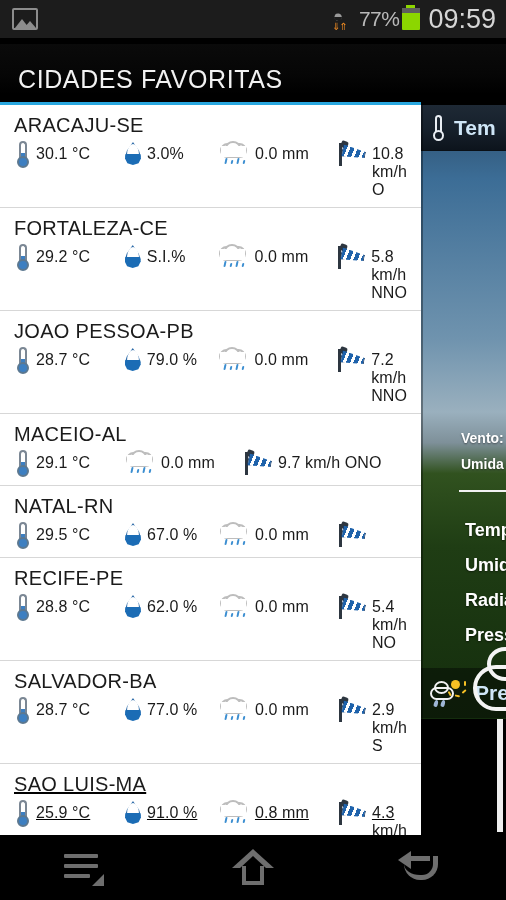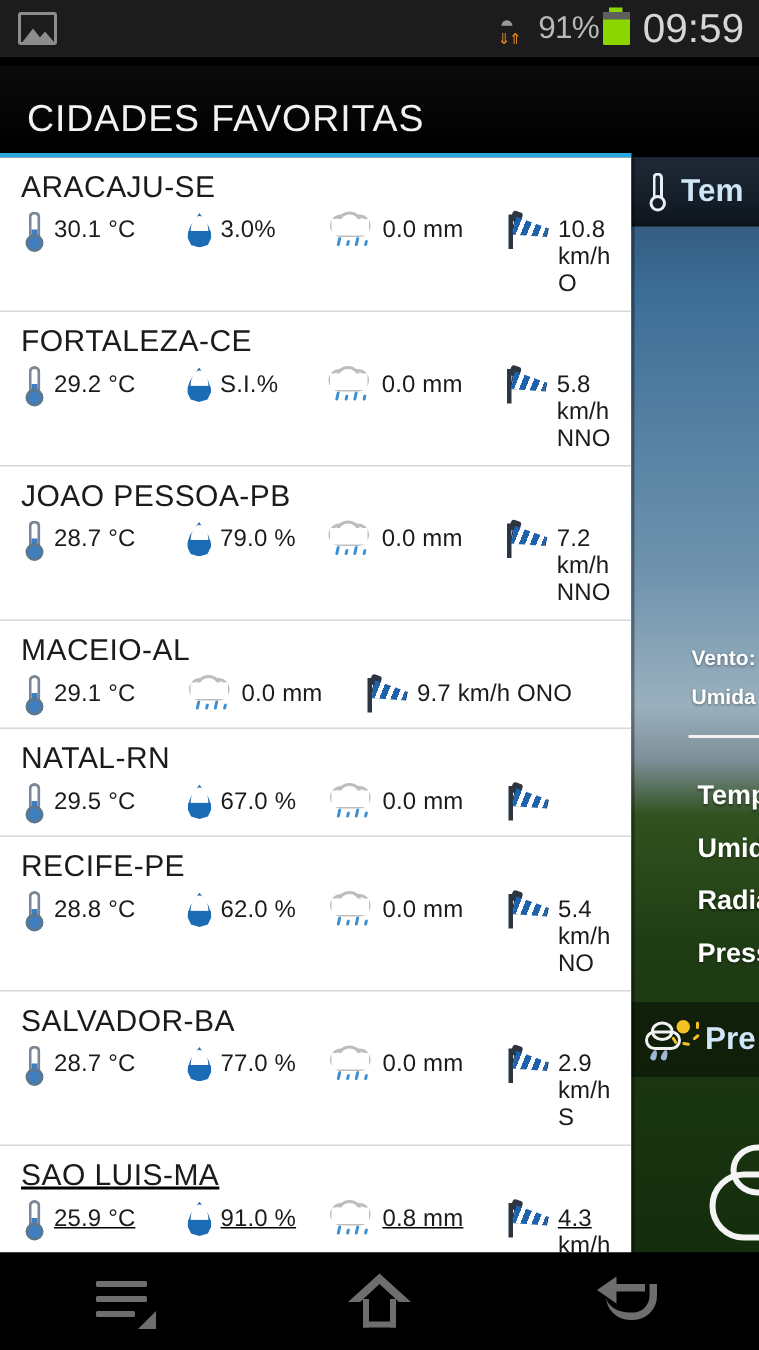--- a/index.html
+++ b/index.html
@@ -188,21 +188,21 @@
     position: absolute; top: 107px; right: 3px; width: 6px; height: 725px;
     background: #efefef;
   }
   #list-scrollbar-thumb {
     position: absolute; top: 0px; left: 0; width: 6px; height: 600px;
     background: #dcdcdc; border-radius: 3px;
   }
 
   
   #detail-panel {
-    position: absolute; top: 105px; left: 421px; width: 85px; height: 730px;
+    position: absolute; top: 105px; left: 421px; width: 85px; height: 614px;
     overflow: hidden;
     background:
       linear-gradient(180deg,
         #2b4a68 0%,
         #3c6d96 12%,
         #6f93ae 38%,
         #9ab0be 50%,
         #7e9099 55%,
         #31521f 60%,
         #1f3d14 72%,
@@ -245,21 +245,21 @@
     position: absolute; top: 408px; left: 0; width: 100%;
   }
   .stat-label {
     color: #ffffff; font-size: 18px; font-weight: bold;
     padding-left: 44px; line-height: 35px; white-space: nowrap;
     text-shadow: 0 1px 2px rgba(0,0,0,.5);
   }
   #panel-forecast-bar {
     position: absolute; top: 563px; left: 0; width: 100%; height: 50px;
     background: rgba(8,16,6,0.62);
-    display: flex; align-items: center; padding-left: 8px; gap: 7px;
+    display: flex; align-items: center; padding-left: 8px; gap: 12px;
   }
   .ic-sunrain { position: relative; width: 34px; height: 28px; flex: 0 0 auto; }
   .ic-sunrain .sun {
     position: absolute; top: 1px; right: 3px; width: 9px; height: 9px;
     border-radius: 50%; background: #f5c024;
   }
   .ic-sunrain .ray {
     position: absolute; top: 5px; right: 7px; width: 1px; height: 1px;
   }
   .ic-sunrain .ray i {
@@ -356,21 +356,21 @@
 
   <div id="statusbar">
     <div id="statusbar-left">
       <div class="gallery-icon"></div>
     </div>
     <div id="statusbar-right">
       <div class="wifi-wrap">
         <span class="wifi-glyph">◓</span>
         <span class="data-arrows">⇓⇑</span>
       </div>
-      <span class="batt-pct">91%</span>
+      <span class="batt-pct">77%</span>
       <span class="battery"></span>
       <span class="clock">09:59</span>
     </div>
   </div>
 
   <div id="app-header">
     <span id="app-title">CIDADES FAVORITAS</span>
   </div>
   <div id="accent-line"></div>
 

